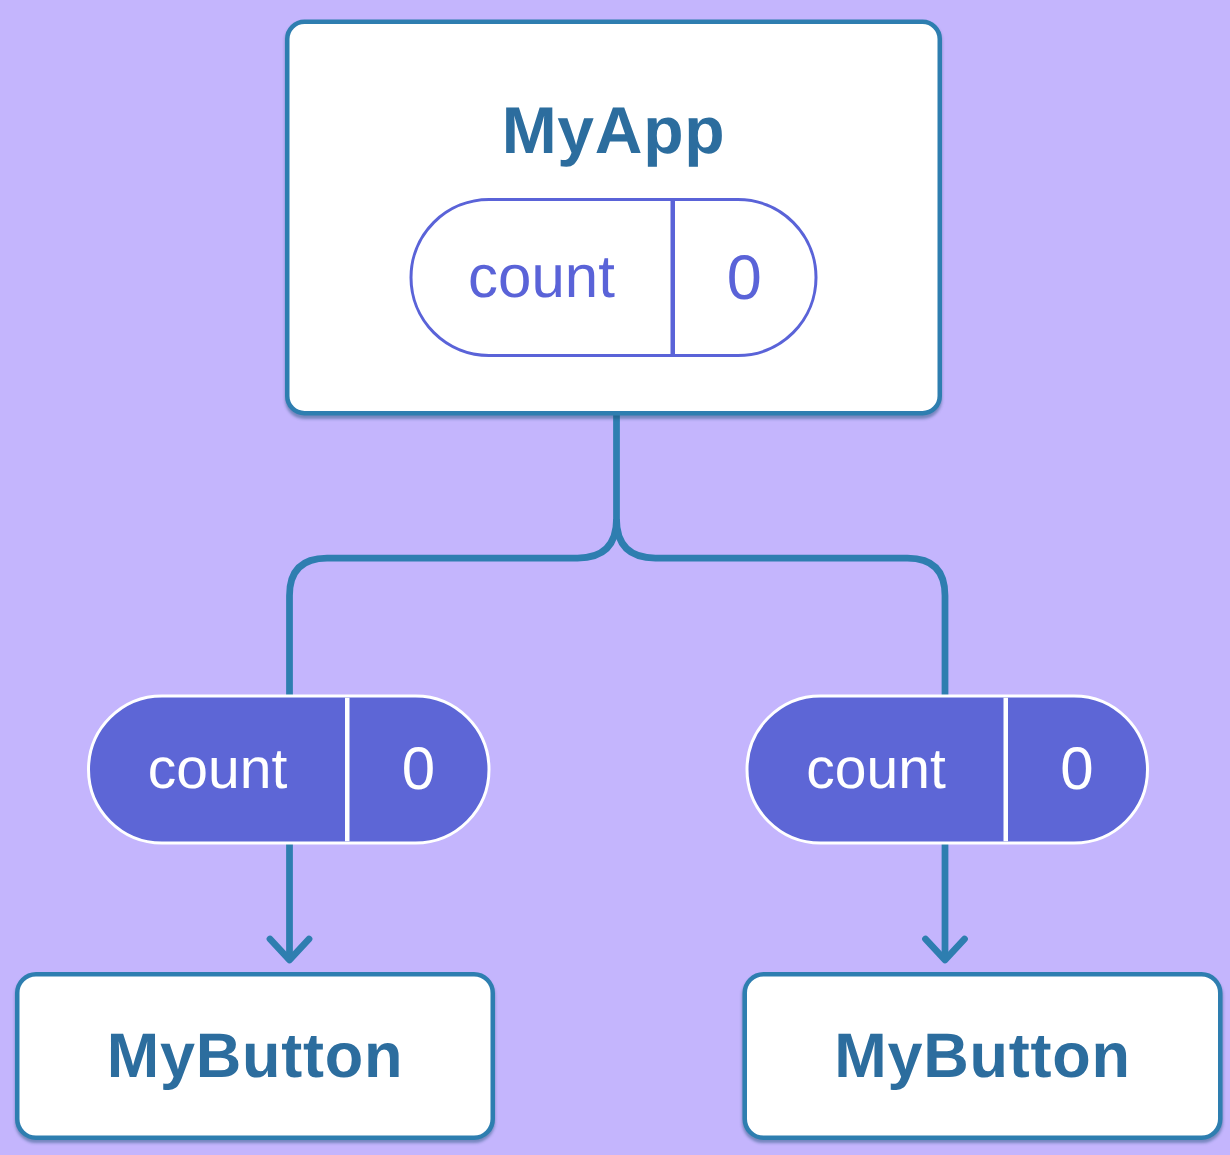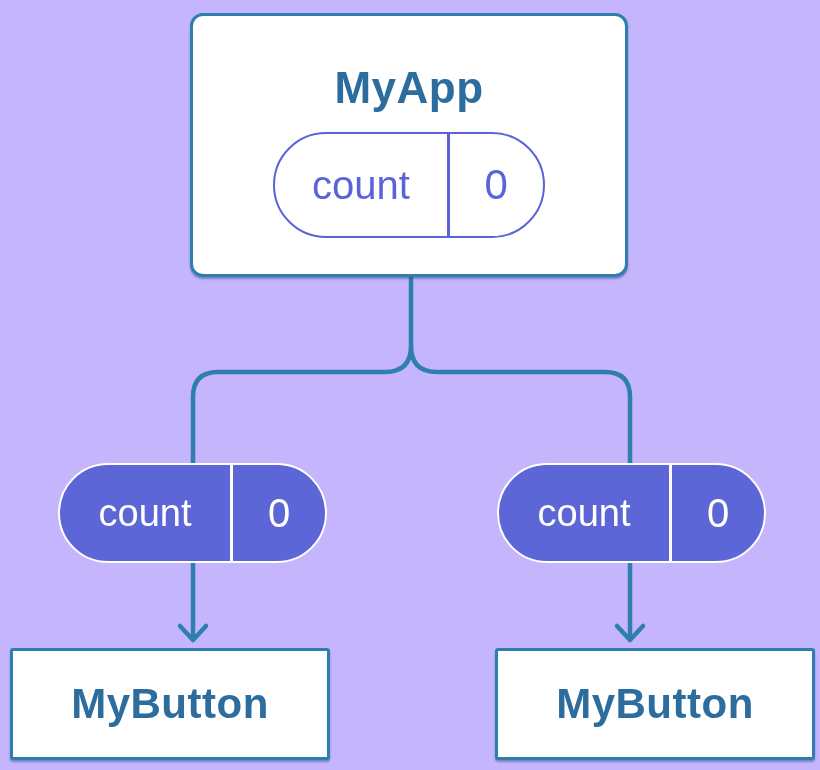--- a/index.html
+++ b/index.html
@@ -67,21 +67,21 @@
   .prop-pill .seg-value{
     flex:1;
     display:flex;align-items:center;justify-content:center;
     color:#ffffff;font-size:40px;
   }
   .pill-left{left:58px;top:463px;}
   .pill-right{left:497px;top:463px;}
   .leaf-card{
     top:648px;width:320px;height:112px;
     justify-content:center;
-    border-radius:3px;
+    border-radius:14px;
   }
   .leaf-card .node-title{font-size:42px;}
   .leaf-left{left:10px;}
   .leaf-right{left:495px;}
 </style>
 </head>
 <body>
 
 <div class="stage">
 

